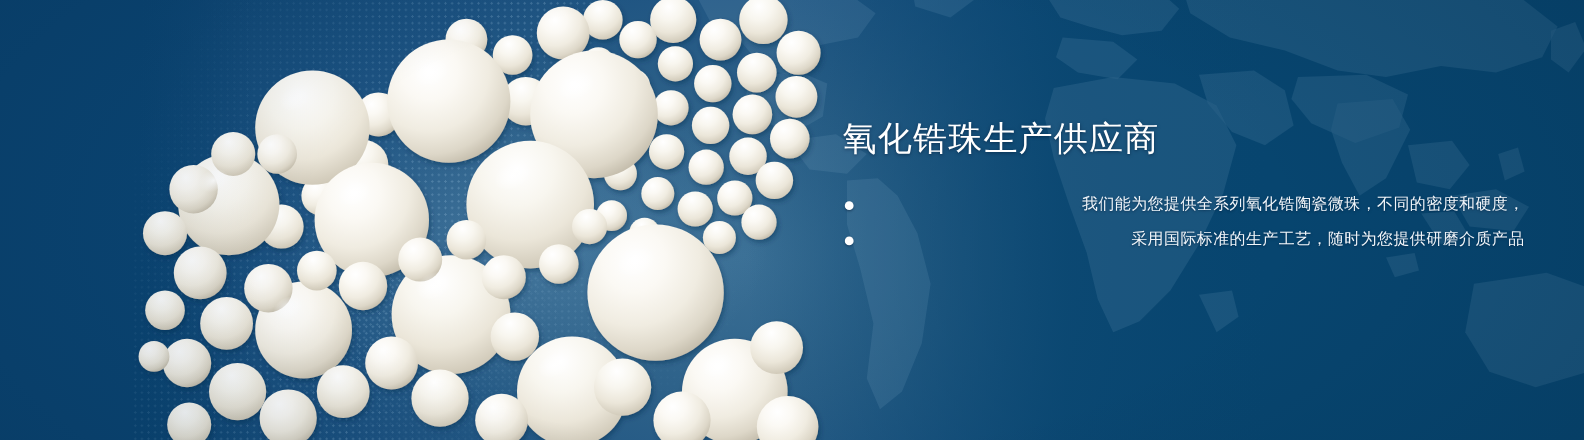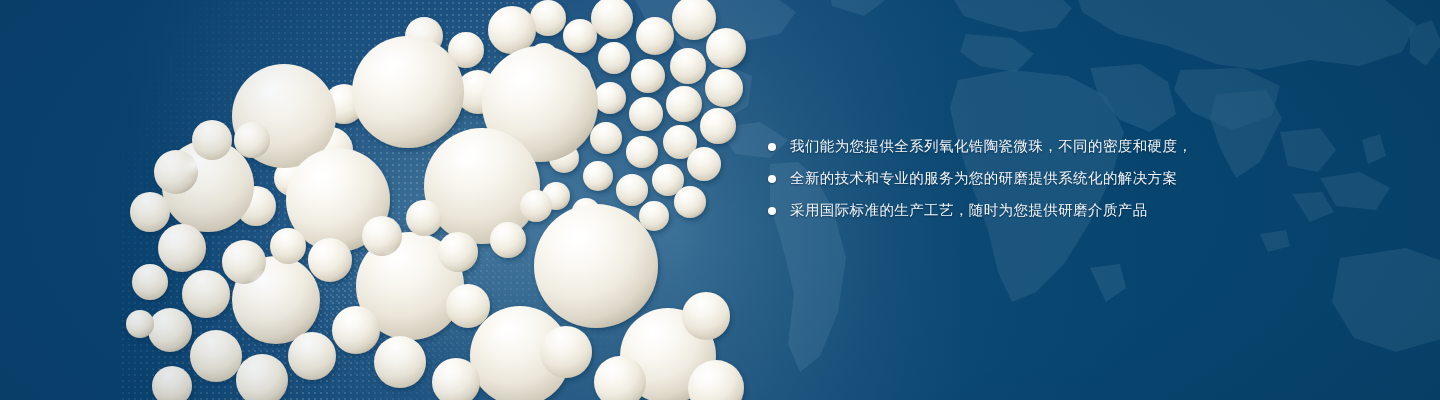--- a/index.html
+++ b/index.html
@@ -111,20 +111,21 @@
     line-height: 40px;
     color: #ffffff;
     letter-spacing: 1px;
     text-shadow: 0 1px 3px rgba(0,20,45,0.55);
     white-space: nowrap;
   }
   .bullets {
     list-style: none;
     margin: 28px 0 0 0;
     padding: 0;
+    text-align: right;
   }
   .bullet-item {
     position: relative;
     padding-left: 24px;
     margin-bottom: 7px;
     font-size: 14.5px;
     line-height: 25px;
     color: #f2f6fa;
     letter-spacing: 0.4px;
     text-shadow: 0 1px 2px rgba(0,20,45,0.5);
@@ -333,32 +334,29 @@
         <ellipse cx="504" cy="332" rx="16" ry="11" fill="url(#gSpec)" transform="rotate(-24 504 332)"></ellipse>
         <ellipse cx="652" cy="332" rx="15" ry="11" fill="url(#gSpec)" transform="rotate(-24 652 332)"></ellipse>
       </g>
     </svg>
   </div>
 
   <div class="bg-corner-dark"></div>
 
   <div class="copy">
 
+    <h1 class="headline">氧化锆珠生产供应商</h1>
 
     <ul class="bullets">
 
       <li class="bullet-item">
         <span class="bullet-dot"></span>
         <span>我们能为您提供全系列氧化锆陶瓷微珠，不同的密度和硬度，</span>
       </li>
 
-      <li class="bullet-item">
-        <span class="bullet-dot"></span>
-        <span>全新的技术和专业的服务为您的研磨提供系统化的解决方案</span>
-      </li>
 
       <li class="bullet-item">
         <span class="bullet-dot"></span>
         <span>采用国际标准的生产工艺，随时为您提供研磨介质产品</span>
       </li>
 
     </ul>
   </div>
 
 </div>

